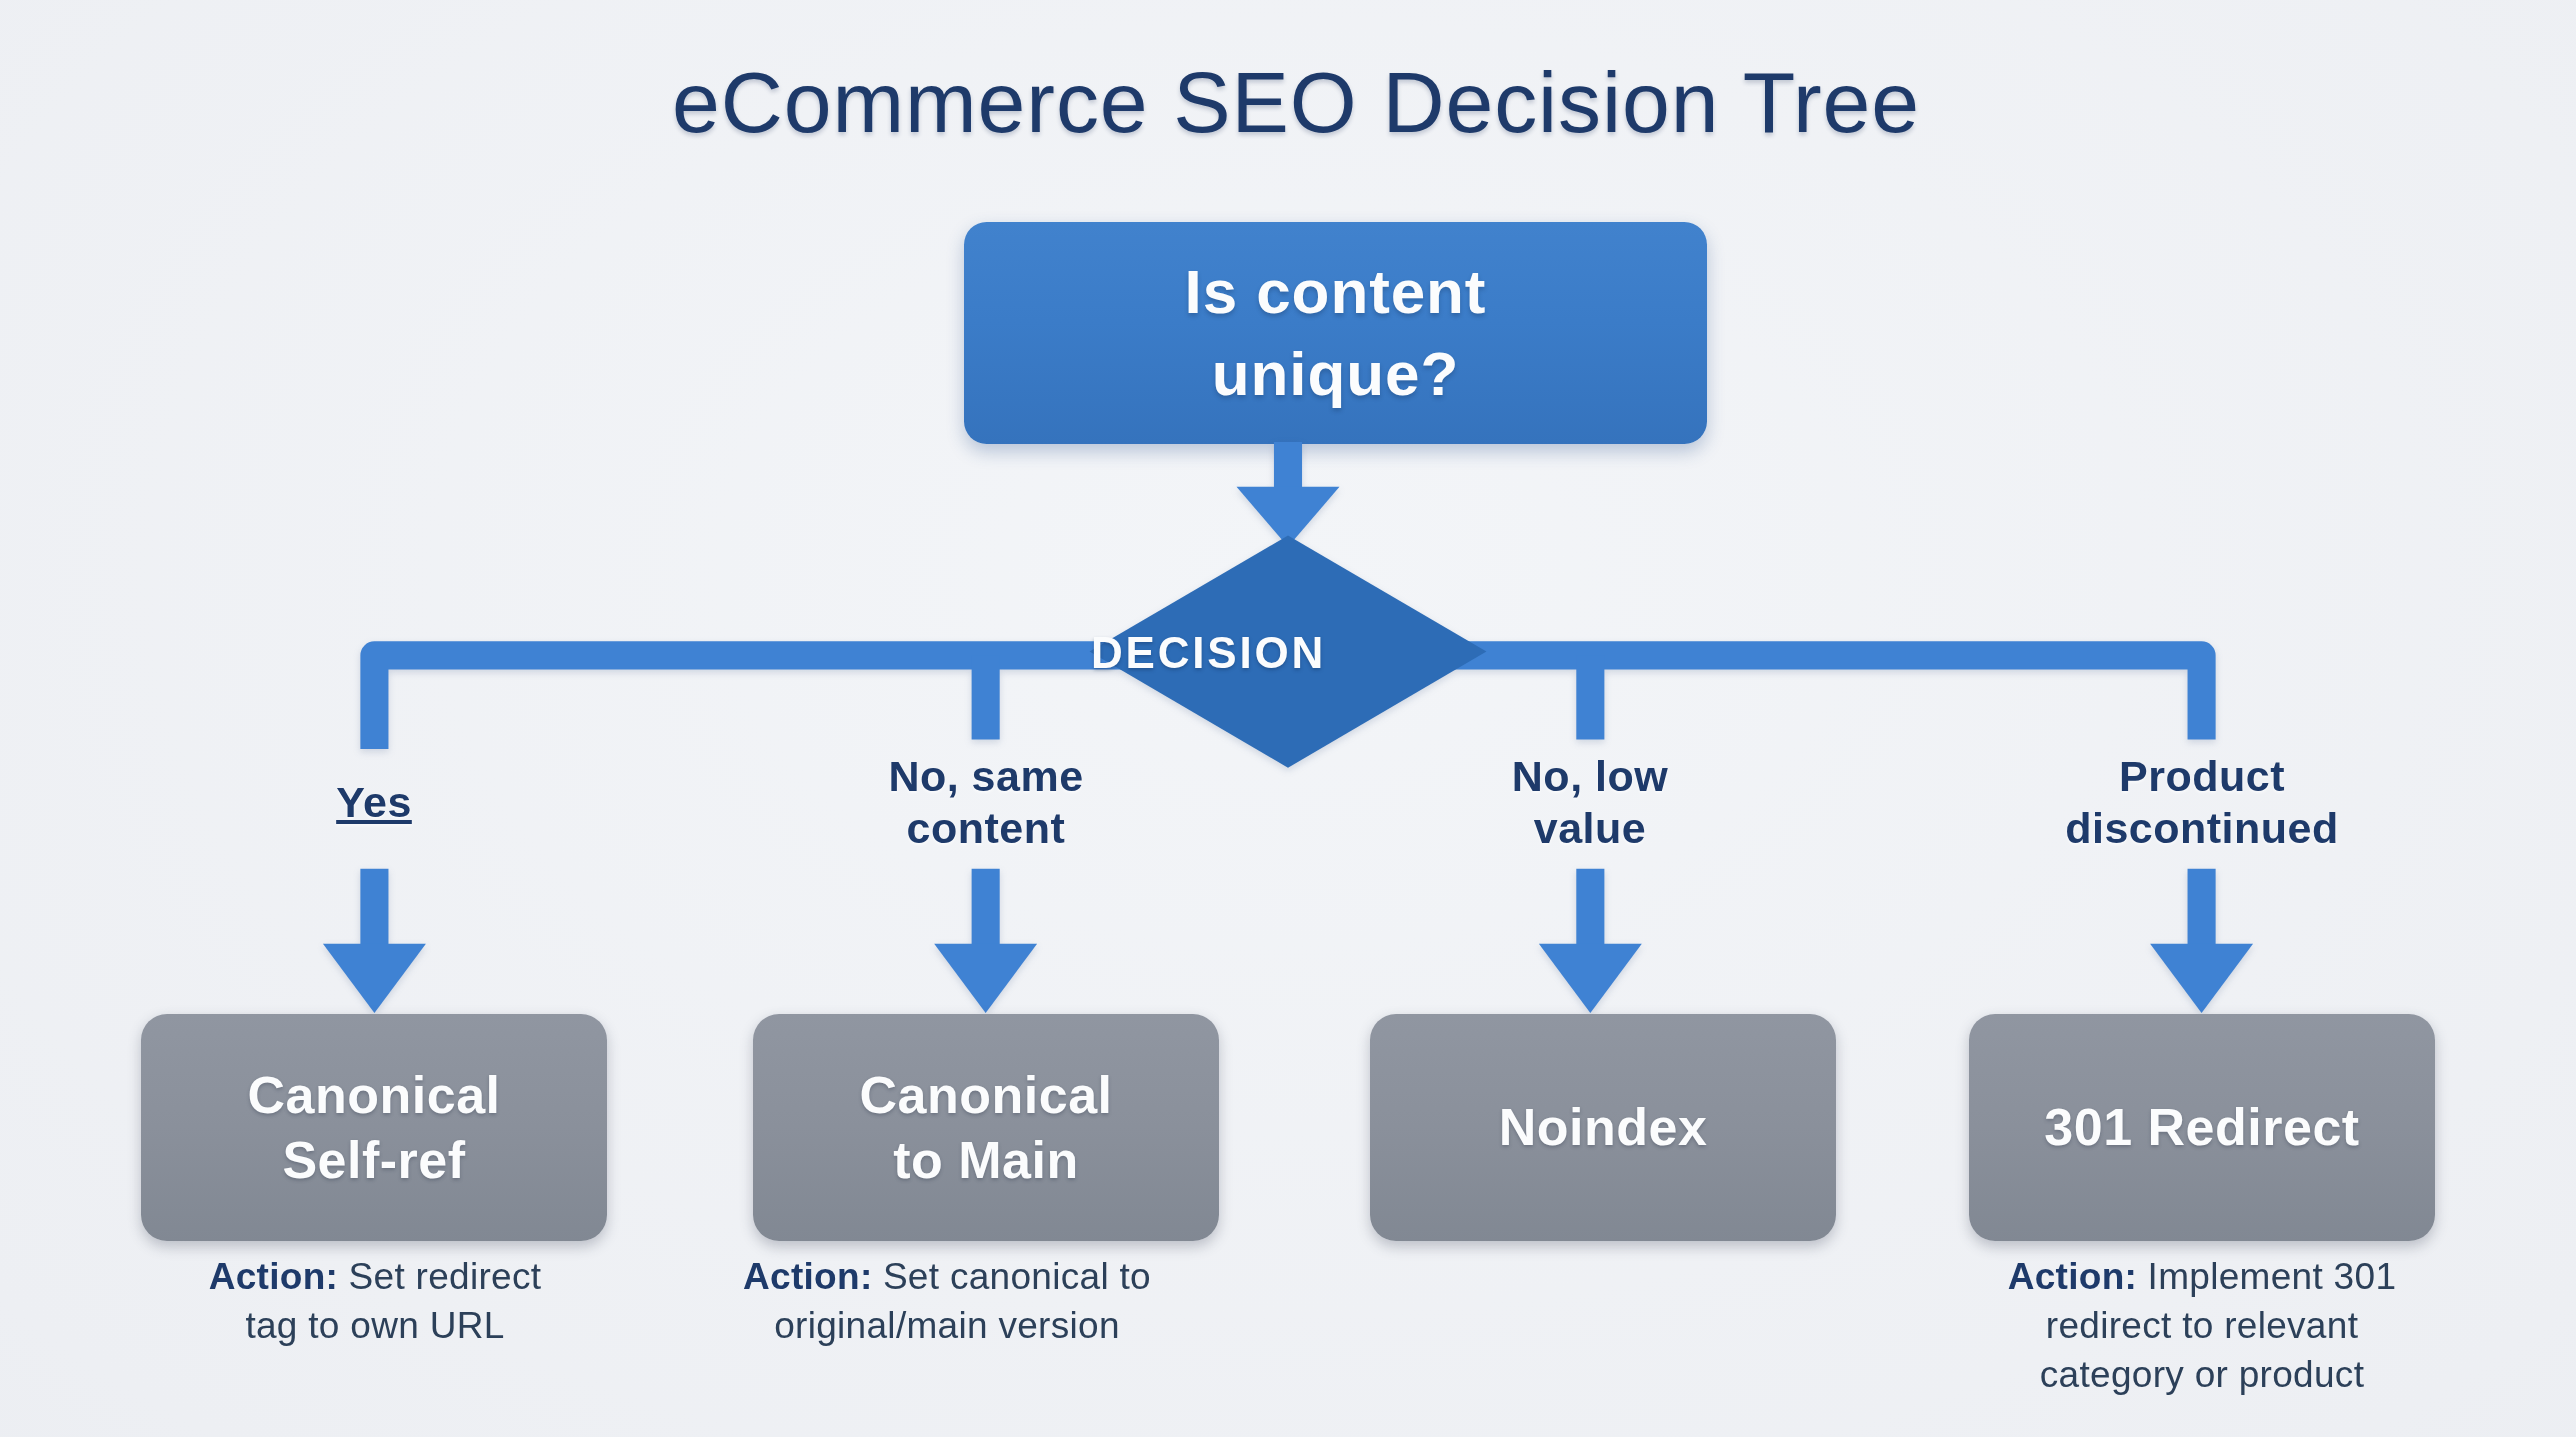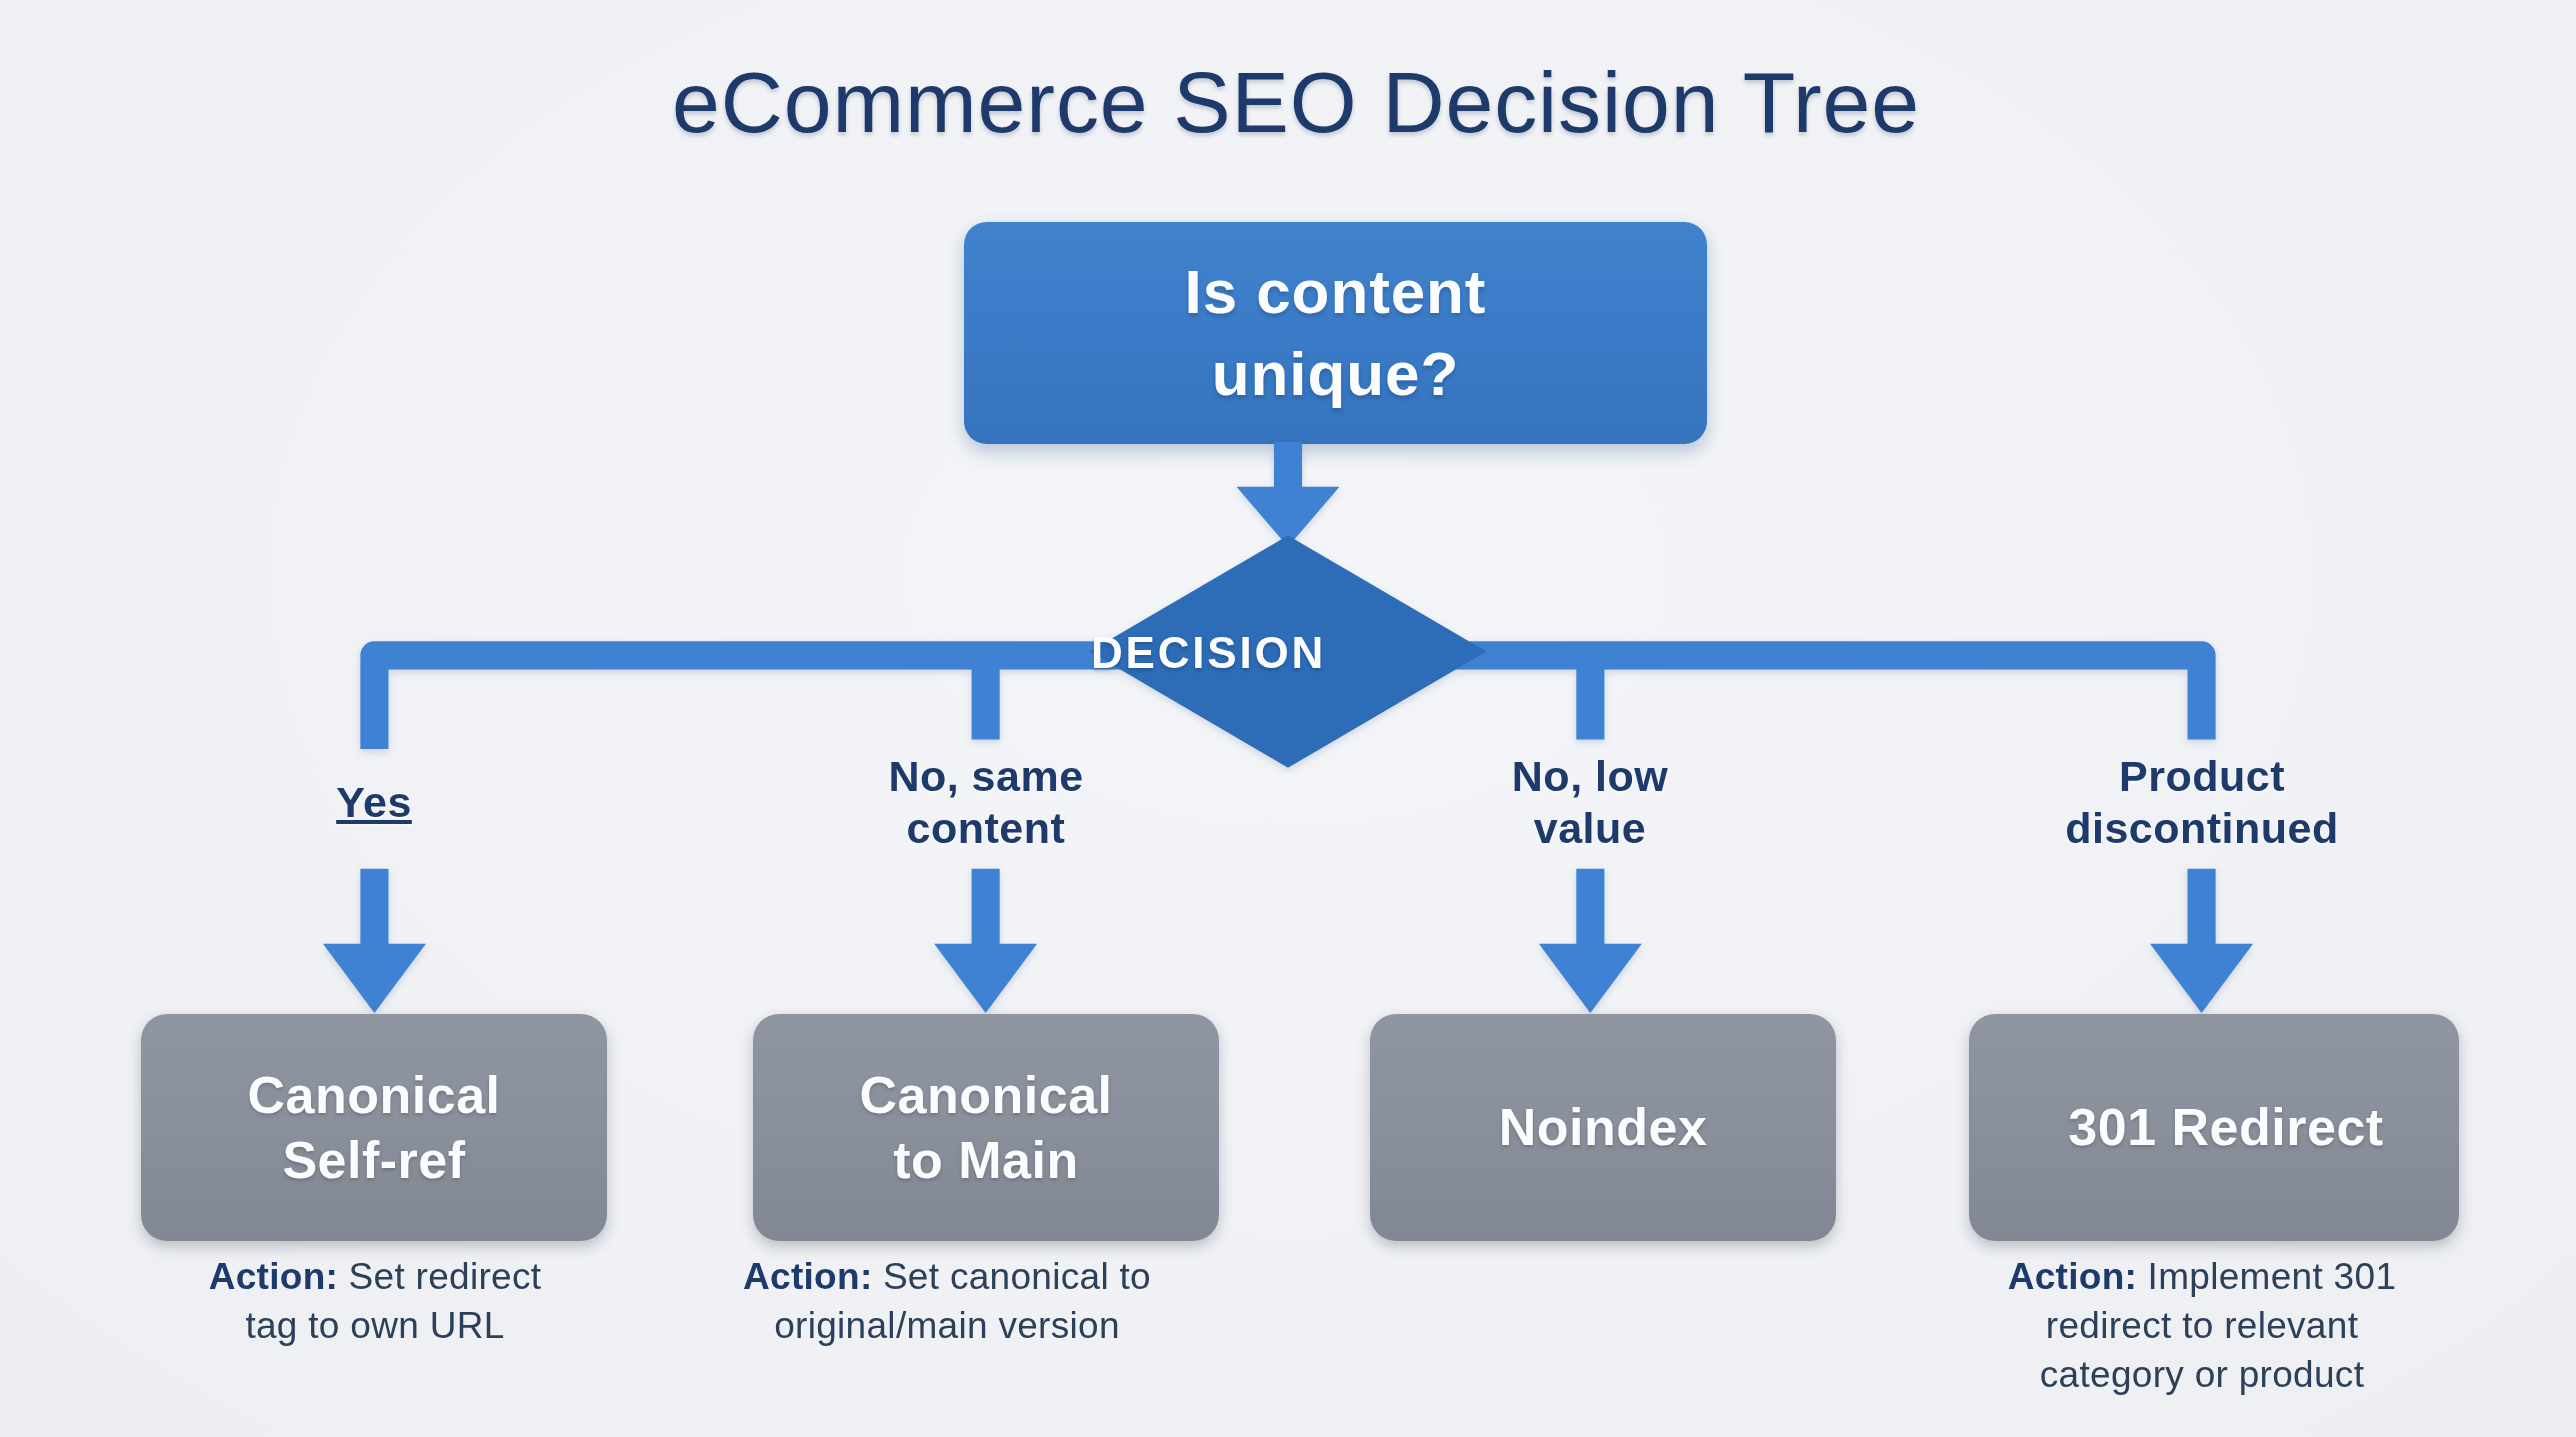--- a/index.html
+++ b/index.html
@@ -67,21 +67,21 @@
     position:absolute;top:1014px;width:466px;height:227px;
     background:linear-gradient(180deg,#9096a1 0%, var(--result-box-gray) 50%, #818893 100%);
     border-radius:26px;
     box-shadow:0 5.6px 13px rgba(60,70,90,.28);
     display:flex;align-items:center;justify-content:center;
     white-space:pre-line;text-align:center;
     font-size:52px;font-weight:bold;line-height:1.25;letter-spacing:0.5px;
     color:var(--box-text);
     text-shadow:0 1.9px 3.7px rgba(40,50,70,.30);
   }
-  .rb1{left:141px;}.rb2{left:753px;}.rb3{left:1357px;margin-left:13px;}.rb4{left:1969px;padding-left:24px;}
+  .rb1{left:141px;}.rb2{left:753px;}.rb3{left:1357px;margin-left:13px;}.rb4{left:1969px;}
   .action{
     position:absolute;top:1252px;width:562px;margin:0;
     text-align:center;
     font-size:37px;line-height:1.33;letter-spacing:0.3px;
     color:var(--action-text);
   }
   .ac1{left:94px;}.ac2{left:666px;}.ac3{left:1310px;}.ac4{left:1921px;}
   .action-prefix{font-weight:bold;color:var(--title-navy);margin-right:.28em;}
   .action-text{white-space:pre-line;}
 </style>

